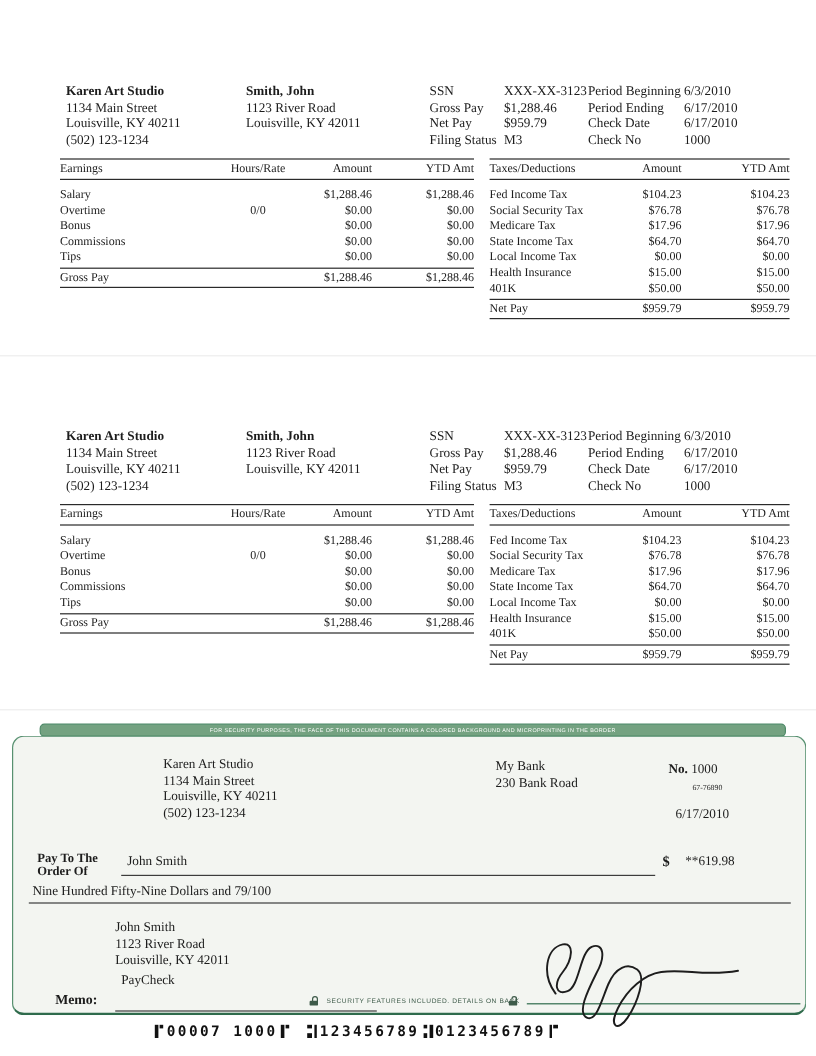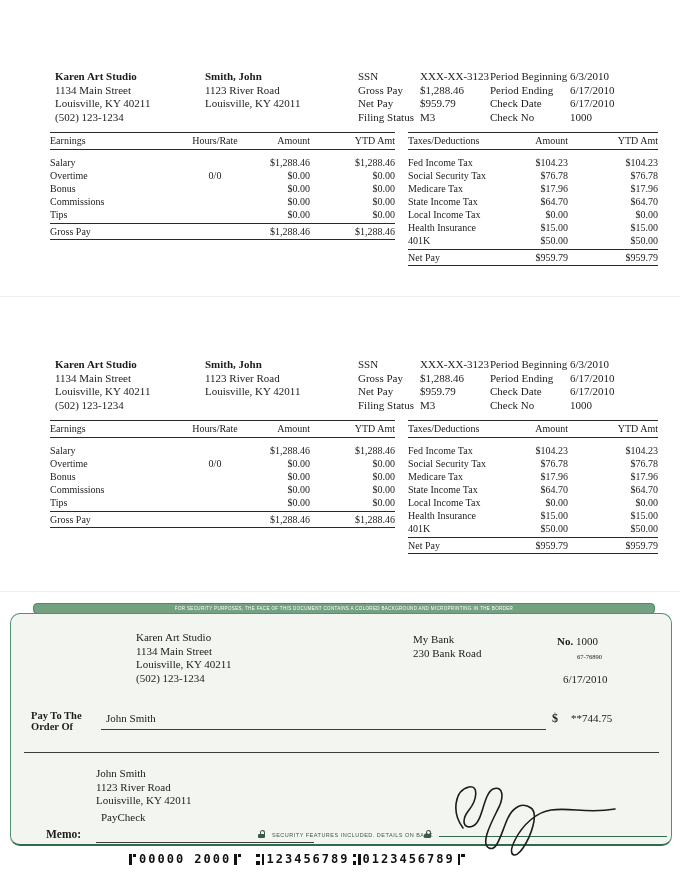--- a/index.html
+++ b/index.html
@@ -378,22 +378,23 @@
   <div class="abs fraction" style="left:566px;top:39px">67-76890</div>
   <div class="abs serif11" style="left:552px;top:59px">6/17/2010</div>
 
   <div class="abs payto" style="left:20px;top:96px">
     <div>Pay To The</div>
     <div>Order Of</div>
   </div>
   <div class="abs serif11" style="left:95px;top:98px">John Smith</div>
   <div class="cline" style="left:90px;top:115px;width:445px"></div>
   <div class="abs" style="left:541px;top:97px;font-size:12px;font-weight:bold">$</div>
-  <div class="abs serif11" style="left:560px;top:98px">**744.75</div>
-
+  <div class="abs serif11" style="left:560px;top:98px">**619.98</div>
+
+  <div class="abs serif11" style="left:16px;top:123px">Nine Hundred Fifty-Nine Dollars and 79/100</div>
   <div class="cline" style="left:13px;top:138px;width:635px"></div>
 
   <div class="abs block serif11" style="left:85px;top:153px">
       <div>John Smith</div>
       <div>1123 River Road</div>
       <div>Louisville, KY 42011</div>
     </div>
 
   <div class="abs" style="left:35px;top:214px;font-size:11.5px;font-weight:bold">Memo:</div>
   <div class="abs serif11" style="left:90px;top:197px">PayCheck</div>
@@ -410,21 +411,21 @@
   <path d="M38,50 C26,34 30,12 44,9 C54,7 52,22 44,32 C36,42 38,52 48,48 C58,44 58,16 68,11
            C78,7 80,19 72,33 C64,49 56,66 64,70 C72,74 76,56 82,42 C88,28 98,24 106,30
            C114,36 106,58 98,70 C90,82 82,78 90,62 C98,46 112,34 126,32 C146,29 162,36 190,31" fill="none" stroke="#1d1d1d" stroke-width="1.6" stroke-linecap="round"></path>
 </svg>
 
 <div class="micr">
   <span class="sym onus">
       <i class="s-bar"></i>
       <i class="s-sq"></i>
     </span>
-  <span class="t">00000 2000</span>
+  <span class="t">00007 1000</span>
   <span class="sym onus">
       <i class="s-bar"></i>
       <i class="s-sq"></i>
     </span>
   <span class="t"> </span>
   <span class="sym transit">
       <i class="s-sq1"></i>
       <i class="s-sq2"></i>
       <i class="s-bar"></i>
     </span>

